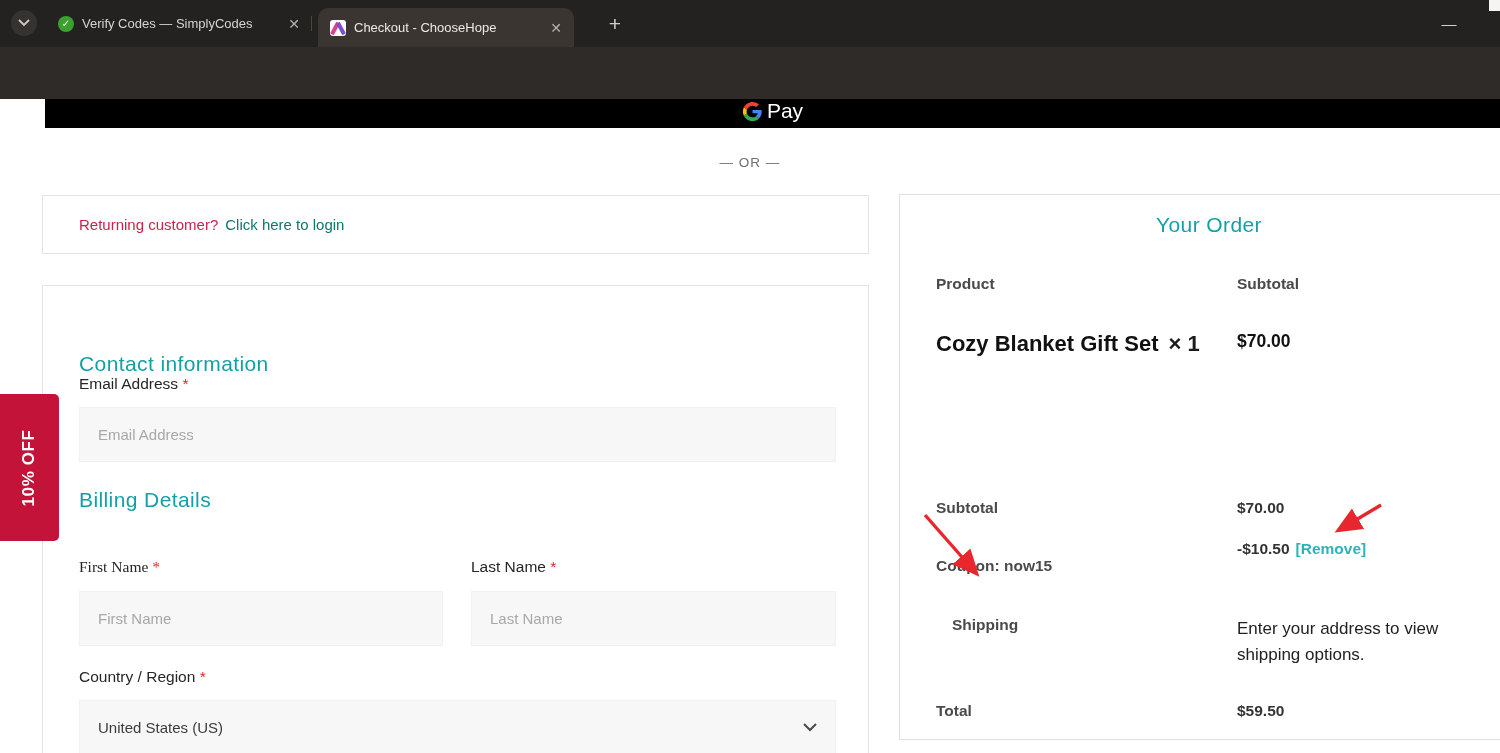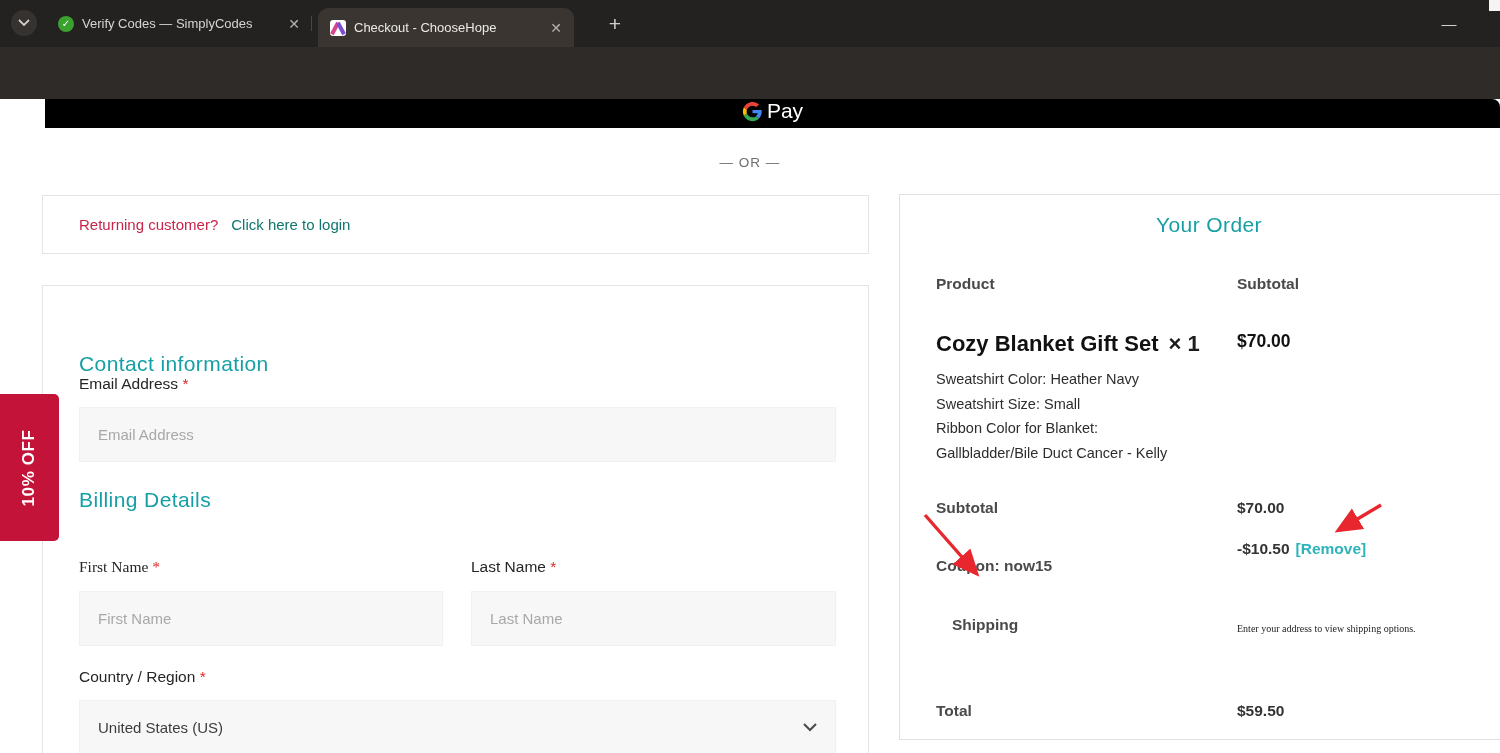--- a/index.html
+++ b/index.html
@@ -39,32 +39,32 @@
   .pill{position:absolute;left:140px;top:55px;width:1281px;height:37px;border-radius:19px;background:#3c3934;
         display:flex;align-items:center;padding:0 14px;box-sizing:border-box;}
   .url{color:#ebe8e4;font-size:15px;margin-left:12px;flex:1;cursor:text;}
   .star{color:#c9c7c3;font-size:18px;cursor:pointer;}
   .ext{position:absolute;left:1441px;top:60px;width:26px;height:26px;display:flex;align-items:center;
        justify-content:center;cursor:pointer;}
   .tb-sep{position:absolute;left:1475px;top:61px;width:2px;height:24px;background:#56534d;}
   .edge-box{position:absolute;left:1489px;top:58px;width:11px;height:30px;background:#dcdad7;border-radius:4px 0 0 4px;}
 
   
-  .page{position:absolute;left:0;top:99px;width:1500px;height:654px;background:#fff;overflow:hidden;border-radius:8px;}
+  .page{position:absolute;left:0;top:99px;width:1500px;height:654px;background:#fff;overflow:hidden;}
 
   .gpay-bar{position:absolute;left:45px;top:0;width:1455px;height:29px;background:#000;overflow:hidden;
             display:flex;justify-content:center;cursor:pointer;}
   .gpay{display:flex;align-items:center;gap:4px;margin-top:-5px;color:#fff;font-size:21px;font-weight:500;}
 
   .or{position:absolute;left:0;top:56px;width:100%;text-align:center;color:#6e6e6e;
       font-size:13.5px;letter-spacing:1px;}
 
   .login-box{position:absolute;left:42px;top:96px;width:827px;height:59px;border:1px solid #e4e4e4;
              box-sizing:border-box;display:flex;align-items:center;padding-left:36px;font-size:15px;background:#fff;}
-  .rc-q{color:#c92349;margin-right:13px;}
+  .rc-q{color:#c92349;margin-right:7px;}
   .rc-link{color:#0f766e;cursor:pointer;}
 
   .contact-box{position:absolute;left:42px;top:186px;width:827px;height:560px;border:1px solid #e4e4e4;
                box-sizing:border-box;background:#fff;}
   .h-teal{color:#16a0a6;font-size:21px;font-weight:500;letter-spacing:0.4px;}
   .abs{position:absolute;}
   .lbl{position:absolute;font-size:15.5px;color:#262626;font-weight:500;}
   .req{color:#e02424;}
   .inp{position:absolute;height:55px;background:#f7f7f7;border:1px solid #f1f1f1;box-sizing:border-box;
        font-size:15px;color:#3e3e3e;padding:0 18px;font-family:inherit;outline:none;}
@@ -75,21 +75,21 @@
 
   .order-box{position:absolute;left:899px;top:95px;width:620px;height:546px;border:1px solid #e0e0e0;
              box-sizing:border-box;background:#fff;}
   .order-title{position:absolute;left:0;top:18px;width:100%;text-align:center;}
   .ob-lbl{position:absolute;left:36px;font-size:15.5px;font-weight:bold;color:#4a4a4a;}
   .ob-val{position:absolute;left:337px;font-size:15.5px;font-weight:bold;color:#333;}
   .prod-name{position:absolute;left:36px;top:136px;font-size:22px;font-weight:bold;color:#111;}
   .prod-qty{font-weight:bold;color:#1c1c1c;margin-left:10px;}
   .prod-price{position:absolute;left:337px;top:136px;font-size:17.5px;font-weight:bold;color:#111;}
   .prod-details{position:absolute;left:36px;top:172px;font-size:14.5px;color:#2d2d2d;line-height:24.5px;}
-  .ship-val{position:absolute;left:337px;top:421px;width:232px;font-size:10px;color:#222;line-height:26px;font-family:Liberation Serif, serif;}
+  .ship-val{position:absolute;left:337px;top:421px;width:232px;font-size:17px;color:#222;line-height:26px;}
   .remove-link{color:#2fb3ba;margin-left:6px;cursor:pointer;}
 
   .badge{position:absolute;left:0;top:295px;width:59px;height:147px;background:#c31338;
          border-radius:0 5px 5px 0;display:flex;align-items:center;justify-content:center;}
   .badge span{transform:rotate(-90deg);white-space:nowrap;color:#fff;font-weight:bold;
               font-size:17px;letter-spacing:0.6px;}
 
   .annot{position:absolute;left:0;top:0;width:1500px;height:654px;pointer-events:none;}
 </style>
 </head>
@@ -205,26 +205,20 @@
       <div class="order-title h-teal">Your Order</div>
 
       <div class="ob-lbl" style="top:80px;">Product</div>
       <div class="ob-val" style="top:80px;color:#4a4a4a;">Subtotal</div>
 
       <div class="prod-name">
         <span>Cozy Blanket Gift Set</span><span class="prod-qty">× 1</span>
       </div>
       <div class="prod-price">$70.00</div>
 
-      <div class="prod-details">
-        <div>Sweatshirt Color: Heather Navy</div>
-        <div>Sweatshirt Size: Small</div>
-        <div>Ribbon Color for Blanket:</div>
-        <div>Gallbladder/Bile Duct Cancer - Kelly</div>
-      </div>
 
       <div class="ob-lbl" style="top:304px;">Subtotal</div>
       <div class="ob-val" style="top:304px;">$70.00</div>
 
       <div class="ob-lbl" style="top:362px;">Coupon: now15</div>
       <div class="ob-val" style="top:345px;">
         <span>-$10.50</span><span class="remove-link">[Remove]</span>
       </div>
 
       <div class="ob-lbl" style="top:421px;margin-left:16px;">Shipping</div>

